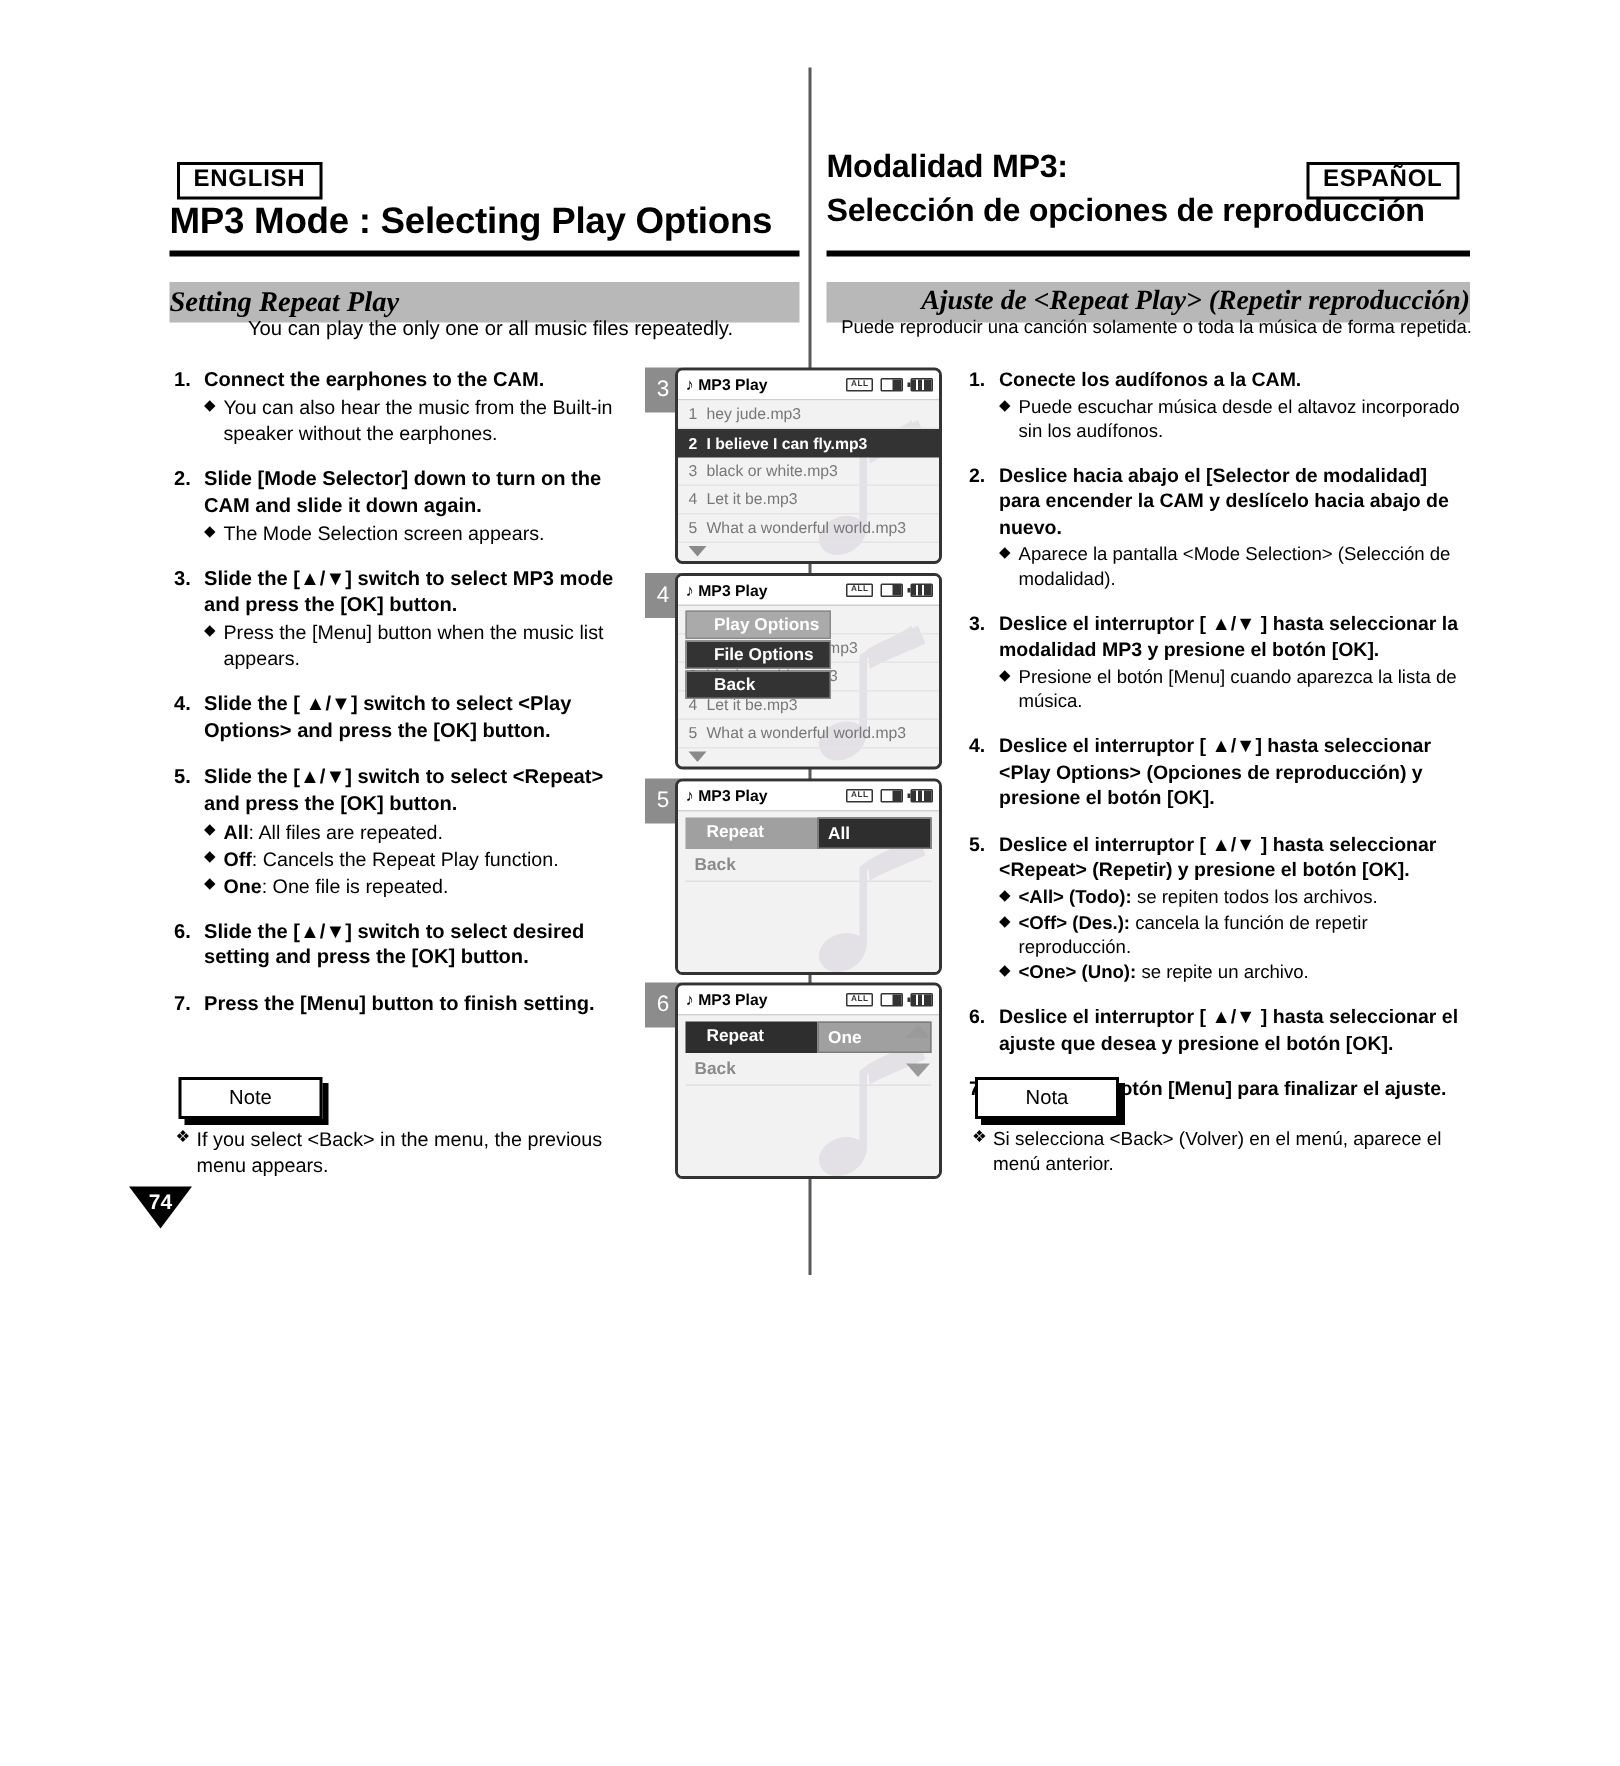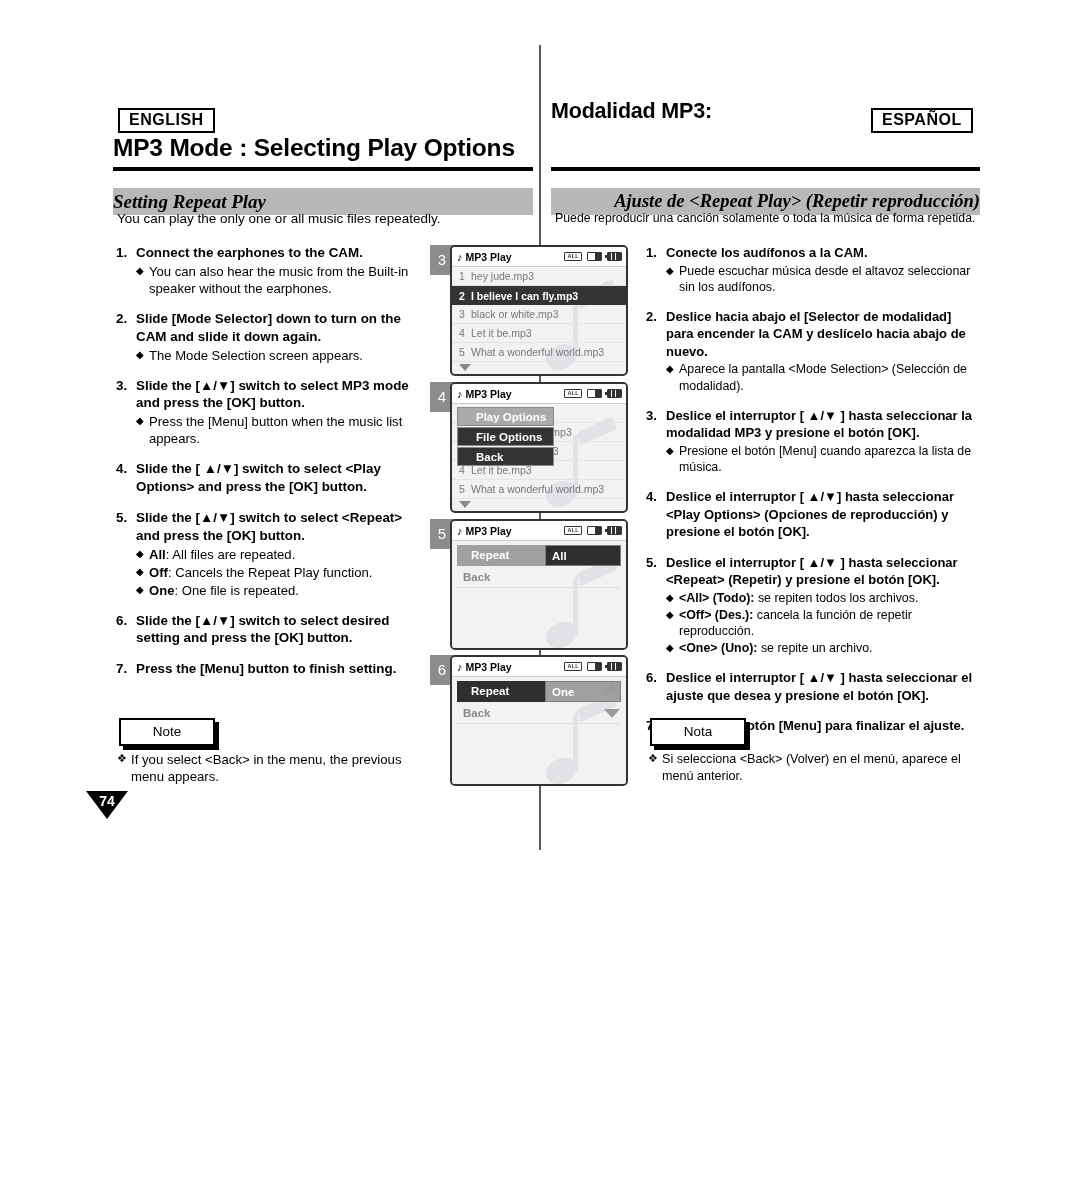--- a/index.html
+++ b/index.html
@@ -85,20 +85,21 @@
     white-space: nowrap;
   }
   .banner-en { left: 113px; width: 420px; }
   .banner-es { left: 551px; width: 429px; font-size: 18.5px; text-align: right; }
 
   
   .intro {
     position: absolute;
     top: 211px;
     font-size: 13.5px;
+    text-align: center;
   }
   .intro-en { left: 117px; width: 420px; }
   .intro-es { left: 555px; width: 432px; font-size: 12.3px; }
 
   
   .steps {
     position: absolute;
     top: 244px;
   }
   .steps-en { left: 116px; width: 312px; }
@@ -481,33 +482,34 @@
 </div>
 
 <div class="page-flag">
   <div class="tri"></div>
   <div class="num">74</div>
 </div>
 
 <div class="lang-tag lang-es">ESPAÑOL</div>
 <div class="title-es">
   <div>Modalidad MP3:</div>
+  <div>Selección de opciones de reproducción</div>
 </div>
 <div class="rule rule-es"></div>
 <div class="banner banner-es">Ajuste de &lt;Repeat Play&gt; (Repetir reproducción)</div>
 <div class="intro intro-es">Puede reproducir una canción solamente o toda la música de forma repetida.</div>
 
 <div class="steps steps-es" id="steps-es">
     <div class="step">
       <div class="step-num">1.</div>
       <div class="step-body">
         <div class="step-main">Conecte los audífonos a la CAM.</div>
         <div class="sub">
           <span class="sub-mark">◆</span>
-          <span class="sub-text">Puede escuchar música desde el altavoz seleccionar sin los audífonos.</span>
+          <span class="sub-text">Puede escuchar música desde el altavoz incorporado sin los audífonos.</span>
         </div>
       </div>
     </div>
     <div class="step">
       <div class="step-num">2.</div>
       <div class="step-body">
         <div class="step-main">Deslice hacia abajo el [Selector de modalidad] para encender la CAM y deslícelo hacia abajo de nuevo.</div>
         <div class="sub">
           <span class="sub-mark">◆</span>
           <span class="sub-text">Aparece la pantalla &lt;Mode Selection&gt; (Selección de modalidad).</span>

